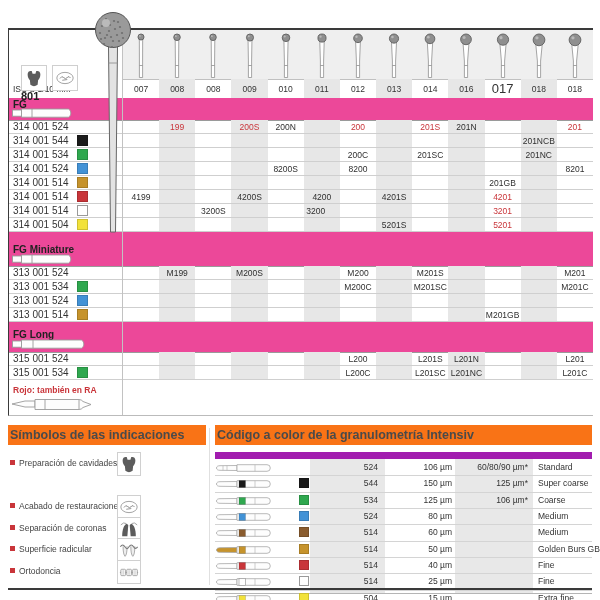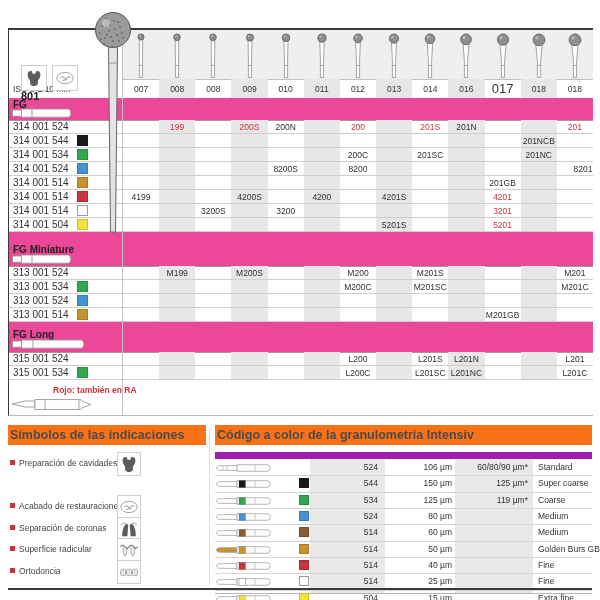--- a/index.html
+++ b/index.html
@@ -21,21 +21,21 @@
   .vals{position:absolute;inset:0;}
   .val{position:absolute;top:0;bottom:0;width:7.6923%;display:flex;align-items:center;justify-content:center;
        font-size:8.5px;color:#2f2f2f;white-space:nowrap;}
   .val.red{color:#c9353a;}
   .row{position:absolute;left:0;right:0;border-bottom:1px solid #cfcfcf;}
   .rlabel{position:absolute;left:4px;top:0;bottom:0;display:flex;align-items:center;font-size:10px;color:#333;}
   .swatch{position:absolute;left:68px;top:50%;margin-top:-5.5px;width:11px;height:11px;box-sizing:border-box;}
   .sechdr{position:absolute;left:0;right:0;border-bottom:1px solid #9a9a9a;background:#ec4899;}
   .sechdr .slabel{position:absolute;left:4px;font-size:10px;font-weight:bold;color:#222;}
   .noteblk{position:absolute;left:0;right:0;background:#fff;}
-  .note-text{position:absolute;left:4px;top:5px;font-size:8.5px;font-weight:bold;color:#c9353a;margin-left:40px;}
+  .note-text{position:absolute;left:4px;top:5px;font-size:8.5px;font-weight:bold;color:#c9353a;}
   #hdr-icons{position:absolute;left:12px;top:35px;display:flex;gap:5px;}
   .iconbox{width:24px;height:24px;border:1px solid #cfcfcf;background:#fff;display:flex;align-items:center;justify-content:center;}
   #fig-code{position:absolute;left:12px;top:60px;font-size:11px;font-weight:bold;color:#222;}
   #bigbur{position:absolute;left:80px;top:-19px;z-index:5;}
   
   .panel-title{font-weight:bold;font-size:12.5px;color:#4a4a4a;background:#f97316;padding:3px 3px 3px 2px;}
   #sym{position:absolute;left:8px;top:425px;width:198px;}
   #sym-items{position:relative;margin-top:7px;height:140px;}
   .symitem{position:absolute;left:0;right:0;height:22px;}
   .bullet{position:absolute;left:2px;top:8px;width:5px;height:5px;background:#c9353a;}
@@ -295,21 +295,21 @@
               <div class="c sh"></div>
               <div class="c"></div>
               <div class="c sh"></div>
               <div class="c"></div>
               <div class="c sh"></div>
               <div class="c"></div>
             </div>
             <div class="vals">
               <div class="val" style="left: 30.7692%;">8200S</div>
               <div class="val" style="left: 46.1538%;">8200</div>
-              <div class="val" style="left: 92.3077%; padding-left: 8px;">8201</div>
+              <div class="val" style="left: 92.3077%;">8201</div>
             </div>
           </div>
         </div>
         <div class="row" style="top: 146px; height: 13px;">
           <div class="rlabel">314 001 514</div>
           <div class="swatch" style="background: rgb(198, 147, 44); border: 1px solid rgba(0, 0, 0, 0.15);"></div>
           <div class="dataarea">
             <div class="colgrid">
               <div class="c"></div>
               <div class="c sh"></div>
@@ -372,21 +372,21 @@
               <div class="c"></div>
               <div class="c sh"></div>
               <div class="c"></div>
               <div class="c sh"></div>
               <div class="c"></div>
               <div class="c sh"></div>
               <div class="c"></div>
             </div>
             <div class="vals">
               <div class="val" style="left: 15.3846%;">3200S</div>
-              <div class="val" style="left: 30.7692%;">3200</div>
+              <div class="val" style="left: 30.7692%; padding-left: 30px;">3200</div>
               <div class="val red" style="left: 76.9231%;">3201</div>
             </div>
           </div>
         </div>
         <div class="row" style="top: 188px; height: 13px;">
           <div class="rlabel">314 001 504</div>
           <div class="swatch" style="background: rgb(242, 226, 58); border: 1px solid rgba(0, 0, 0, 0.15);"></div>
           <div class="dataarea">
             <div class="colgrid">
               <div class="c"></div>
@@ -721,21 +721,21 @@
             <path d="M1.5,5 C1.5,3.4 3,2.7 5,2.7 L22,2.5 L22,7.5 L5,7.3 C3,7.3 1.5,6.6 1.5,5 Z" fill="#fdfdfd" stroke="#a7a7a7" stroke-width="0.8"></path>
             <path d="M22,1.7 L52,1.7 A3.3,3.3 0 0 1 52,8.3 L22,8.3 Z" fill="#fdfdfd" stroke="#a7a7a7" stroke-width="0.8"></path>
             <line x1="40" y1="1.7" x2="40" y2="8.3" stroke="#b5b5b5" stroke-width="0.7"></line>
             <rect x="24" y="1.5" width="6.5" height="7" fill="#1a1a1a" stroke="rgba(0,0,0,0.2)" stroke-width="0.7"></rect>
           </svg><div class="gswatch" style="background: rgb(26, 26, 26); border: 1px solid rgba(0, 0, 0, 0.15);"></div><div class="gcell gcode">544</div><div class="gcell ggrit">150 µm</div><div class="gcell galt">125 µm*</div><div class="gcell glabel">Super coarse</div></div>
         <div class="grow" style="top: 24.36%;"><svg width="58" height="10" viewBox="0 0 58 10">
             <path d="M1.5,5 C1.5,3.4 3,2.7 5,2.7 L22,2.5 L22,7.5 L5,7.3 C3,7.3 1.5,6.6 1.5,5 Z" fill="#fdfdfd" stroke="#a7a7a7" stroke-width="0.8"></path>
             <path d="M22,1.7 L52,1.7 A3.3,3.3 0 0 1 52,8.3 L22,8.3 Z" fill="#fdfdfd" stroke="#a7a7a7" stroke-width="0.8"></path>
             <line x1="40" y1="1.7" x2="40" y2="8.3" stroke="#b5b5b5" stroke-width="0.7"></line>
             <rect x="24" y="1.5" width="6.5" height="7" fill="#2fa84f" stroke="rgba(0,0,0,0.2)" stroke-width="0.7"></rect>
-          </svg><div class="gswatch" style="background: rgb(47, 168, 79); border: 1px solid rgba(0, 0, 0, 0.15);"></div><div class="gcell gcode">534</div><div class="gcell ggrit">125 µm</div><div class="gcell galt">119 µm*</div><div class="gcell glabel">Coarse</div></div>
+          </svg><div class="gswatch" style="background: rgb(47, 168, 79); border: 1px solid rgba(0, 0, 0, 0.15);"></div><div class="gcell gcode">534</div><div class="gcell ggrit">125 µm</div><div class="gcell galt">106 µm*</div><div class="gcell glabel">Coarse</div></div>
         <div class="grow" style="top: 36.54%;"><svg width="58" height="10" viewBox="0 0 58 10">
             <path d="M1.5,5 C1.5,3.4 3,2.7 5,2.7 L22,2.5 L22,7.5 L5,7.3 C3,7.3 1.5,6.6 1.5,5 Z" fill="#fdfdfd" stroke="#a7a7a7" stroke-width="0.8"></path>
             <path d="M22,1.7 L52,1.7 A3.3,3.3 0 0 1 52,8.3 L22,8.3 Z" fill="#fdfdfd" stroke="#a7a7a7" stroke-width="0.8"></path>
             <line x1="40" y1="1.7" x2="40" y2="8.3" stroke="#b5b5b5" stroke-width="0.7"></line>
             <rect x="24" y="1.5" width="6.5" height="7" fill="#4292d6" stroke="rgba(0,0,0,0.2)" stroke-width="0.7"></rect>
           </svg><div class="gswatch" style="background: rgb(66, 146, 214); border: 1px solid rgba(0, 0, 0, 0.15);"></div><div class="gcell gcode">524</div><div class="gcell ggrit">80 µm</div><div class="gcell galt"></div><div class="gcell glabel">Medium</div></div>
         <div class="grow" style="top: 48.72%;"><svg width="58" height="10" viewBox="0 0 58 10">
             <path d="M1.5,5 C1.5,3.4 3,2.7 5,2.7 L22,2.5 L22,7.5 L5,7.3 C3,7.3 1.5,6.6 1.5,5 Z" fill="#fdfdfd" stroke="#a7a7a7" stroke-width="0.8"></path>
             <path d="M22,1.7 L52,1.7 A3.3,3.3 0 0 1 52,8.3 L22,8.3 Z" fill="#fdfdfd" stroke="#a7a7a7" stroke-width="0.8"></path>
             <line x1="40" y1="1.7" x2="40" y2="8.3" stroke="#b5b5b5" stroke-width="0.7"></line>

